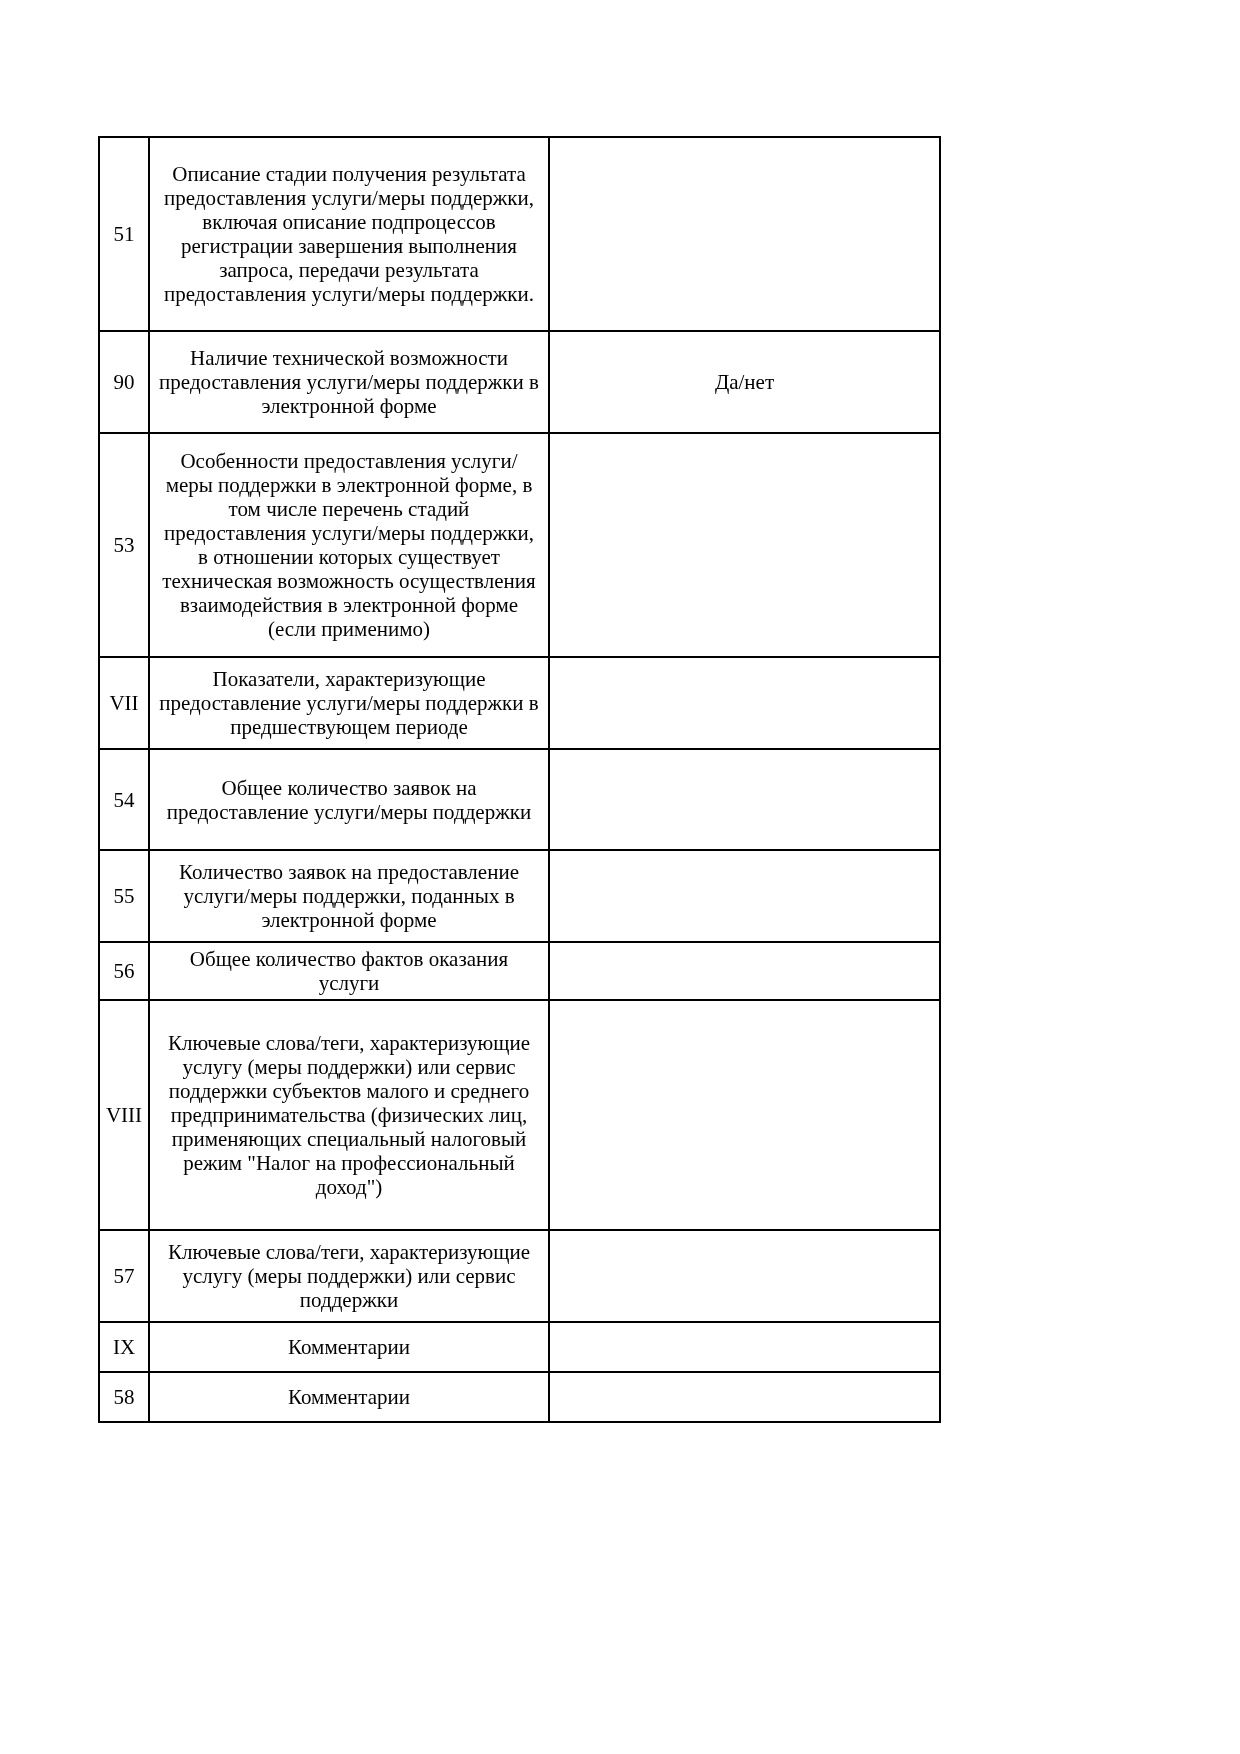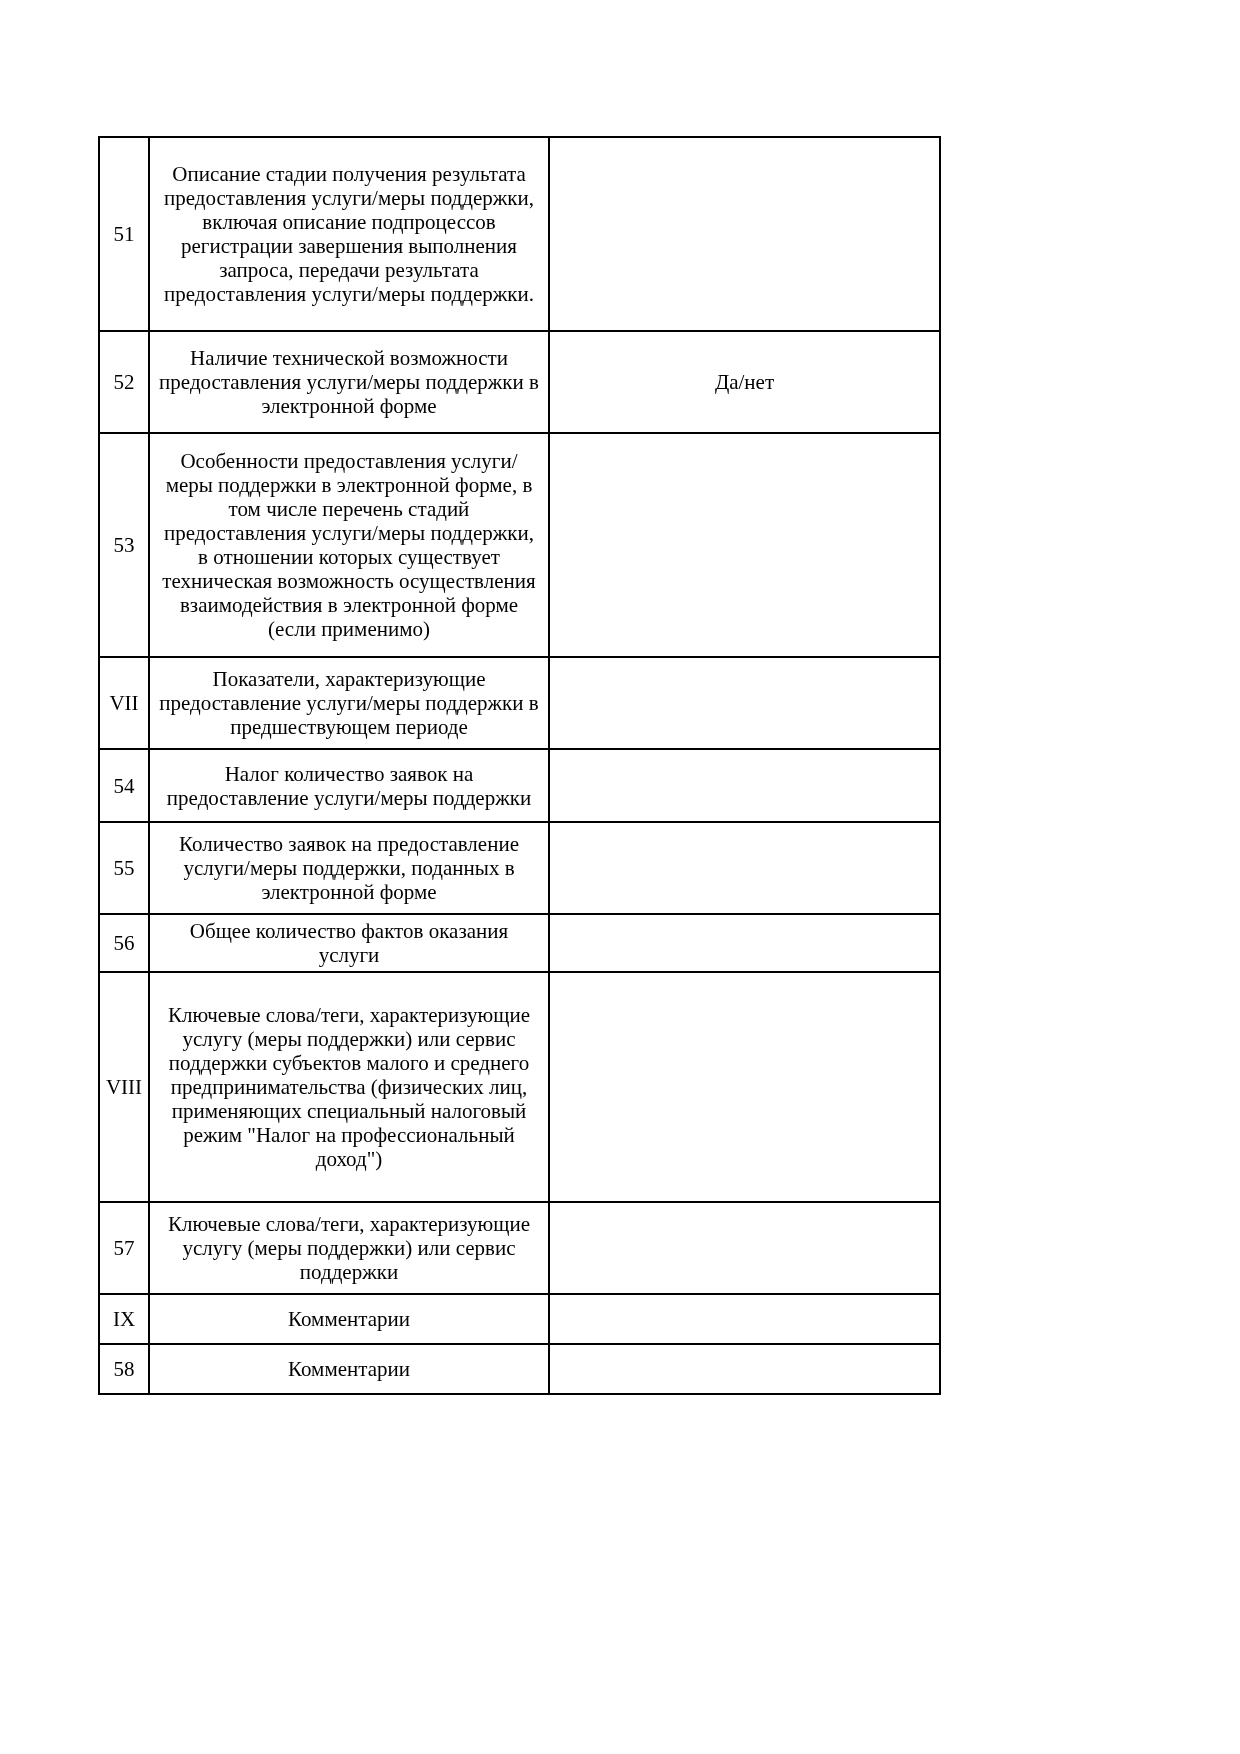--- a/index.html
+++ b/index.html
@@ -40,21 +40,21 @@
   }
   td.cell-val {
     text-align: center;
     padding: 4px 16px;
   }
   
   tr.h0  { height: 194px; }
   tr.h1  { height: 102px; }
   tr.h2  { height: 224px; }
   tr.h3  { height: 92px;  }
-  tr.h4  { height: 73px; }
+  tr.h4  { height: 101px; }
   tr.h5  { height: 92px;  }
   tr.h6  { height: 56px;  }
   tr.h7  { height: 230px; }
   tr.h8  { height: 92px;  }
   tr.h9  { height: 36px; border-radius: 7px;  }
   tr.h10 { height: 48px;  }
 </style>
 </head>
 <body>
 
@@ -65,37 +65,37 @@
       <col style="width:400px">
       <col style="width:391px">
     </colgroup>
     <tbody>
       <tr class="h0">
         <td class="cell-num">51</td>
         <td class="cell-desc">Описание стадии получения результата предоставления услуги/меры поддержки, включая описание подпроцессов регистрации завершения выполнения запроса, передачи результата предоставления услуги/меры поддержки.</td>
         <td class="cell-val"></td>
       </tr>
       <tr class="h1">
-        <td class="cell-num">52</td>
+        <td class="cell-num">90</td>
         <td class="cell-desc">Наличие технической возможности предоставления услуги/меры поддержки в электронной форме</td>
         <td class="cell-val">Да/нет</td>
       </tr>
       <tr class="h2">
         <td class="cell-num">53</td>
         <td class="cell-desc">Особенности предоставления услуги/меры поддержки в электронной форме, в том числе перечень стадий предоставления услуги/меры поддержки, в отношении которых существует техническая возможность осуществления взаимодействия в электронной форме (если применимо)</td>
         <td class="cell-val"></td>
       </tr>
       <tr class="h3">
         <td class="cell-num">VII</td>
         <td class="cell-desc">Показатели, характеризующие предоставление услуги/меры поддержки в предшествующем периоде</td>
         <td class="cell-val"></td>
       </tr>
       <tr class="h4">
         <td class="cell-num">54</td>
-        <td class="cell-desc">Налог количество заявок на предоставление услуги/меры поддержки</td>
+        <td class="cell-desc">Общее количество заявок на предоставление услуги/меры поддержки</td>
         <td class="cell-val"></td>
       </tr>
       <tr class="h5">
         <td class="cell-num">55</td>
         <td class="cell-desc">Количество заявок на предоставление услуги/меры поддержки, поданных в электронной форме</td>
         <td class="cell-val"></td>
       </tr>
       <tr class="h6">
         <td class="cell-num">56</td>
         <td class="cell-desc">Общее количество фактов оказания услуги</td>

